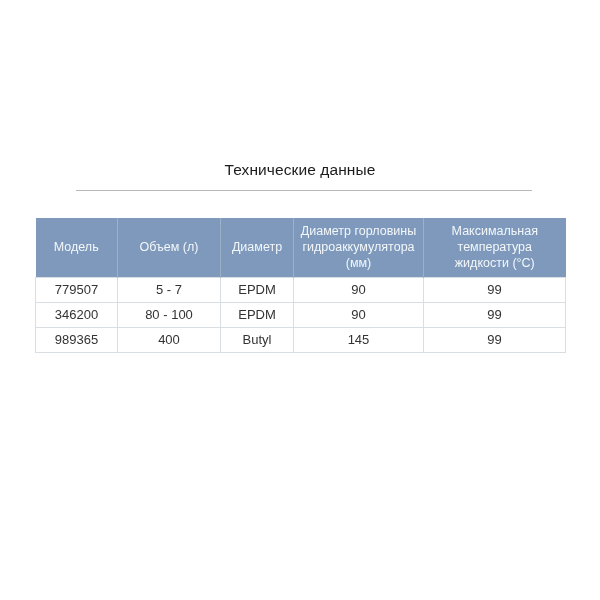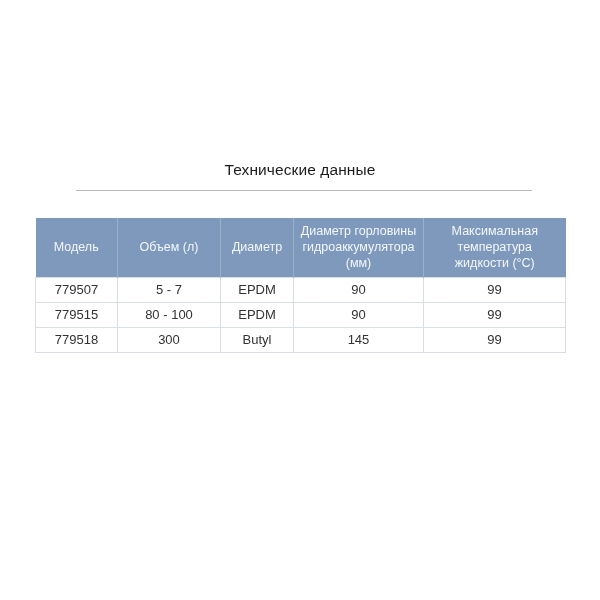--- a/index.html
+++ b/index.html
@@ -97,29 +97,29 @@
     </thead>
     <tbody>
       <tr>
         <td>779507</td>
         <td>5 - 7</td>
         <td>EPDM</td>
         <td>90</td>
         <td>99</td>
       </tr>
       <tr>
-        <td>779515</td>
+        <td>346200</td>
         <td>80 - 100</td>
         <td>EPDM</td>
         <td>90</td>
         <td>99</td>
       </tr>
       <tr>
-        <td>779518</td>
-        <td>300</td>
+        <td>989365</td>
+        <td>400</td>
         <td>Butyl</td>
         <td>145</td>
         <td>99</td>
       </tr>
     </tbody>
   </table>
 
 </div>
 
 </body></html>

